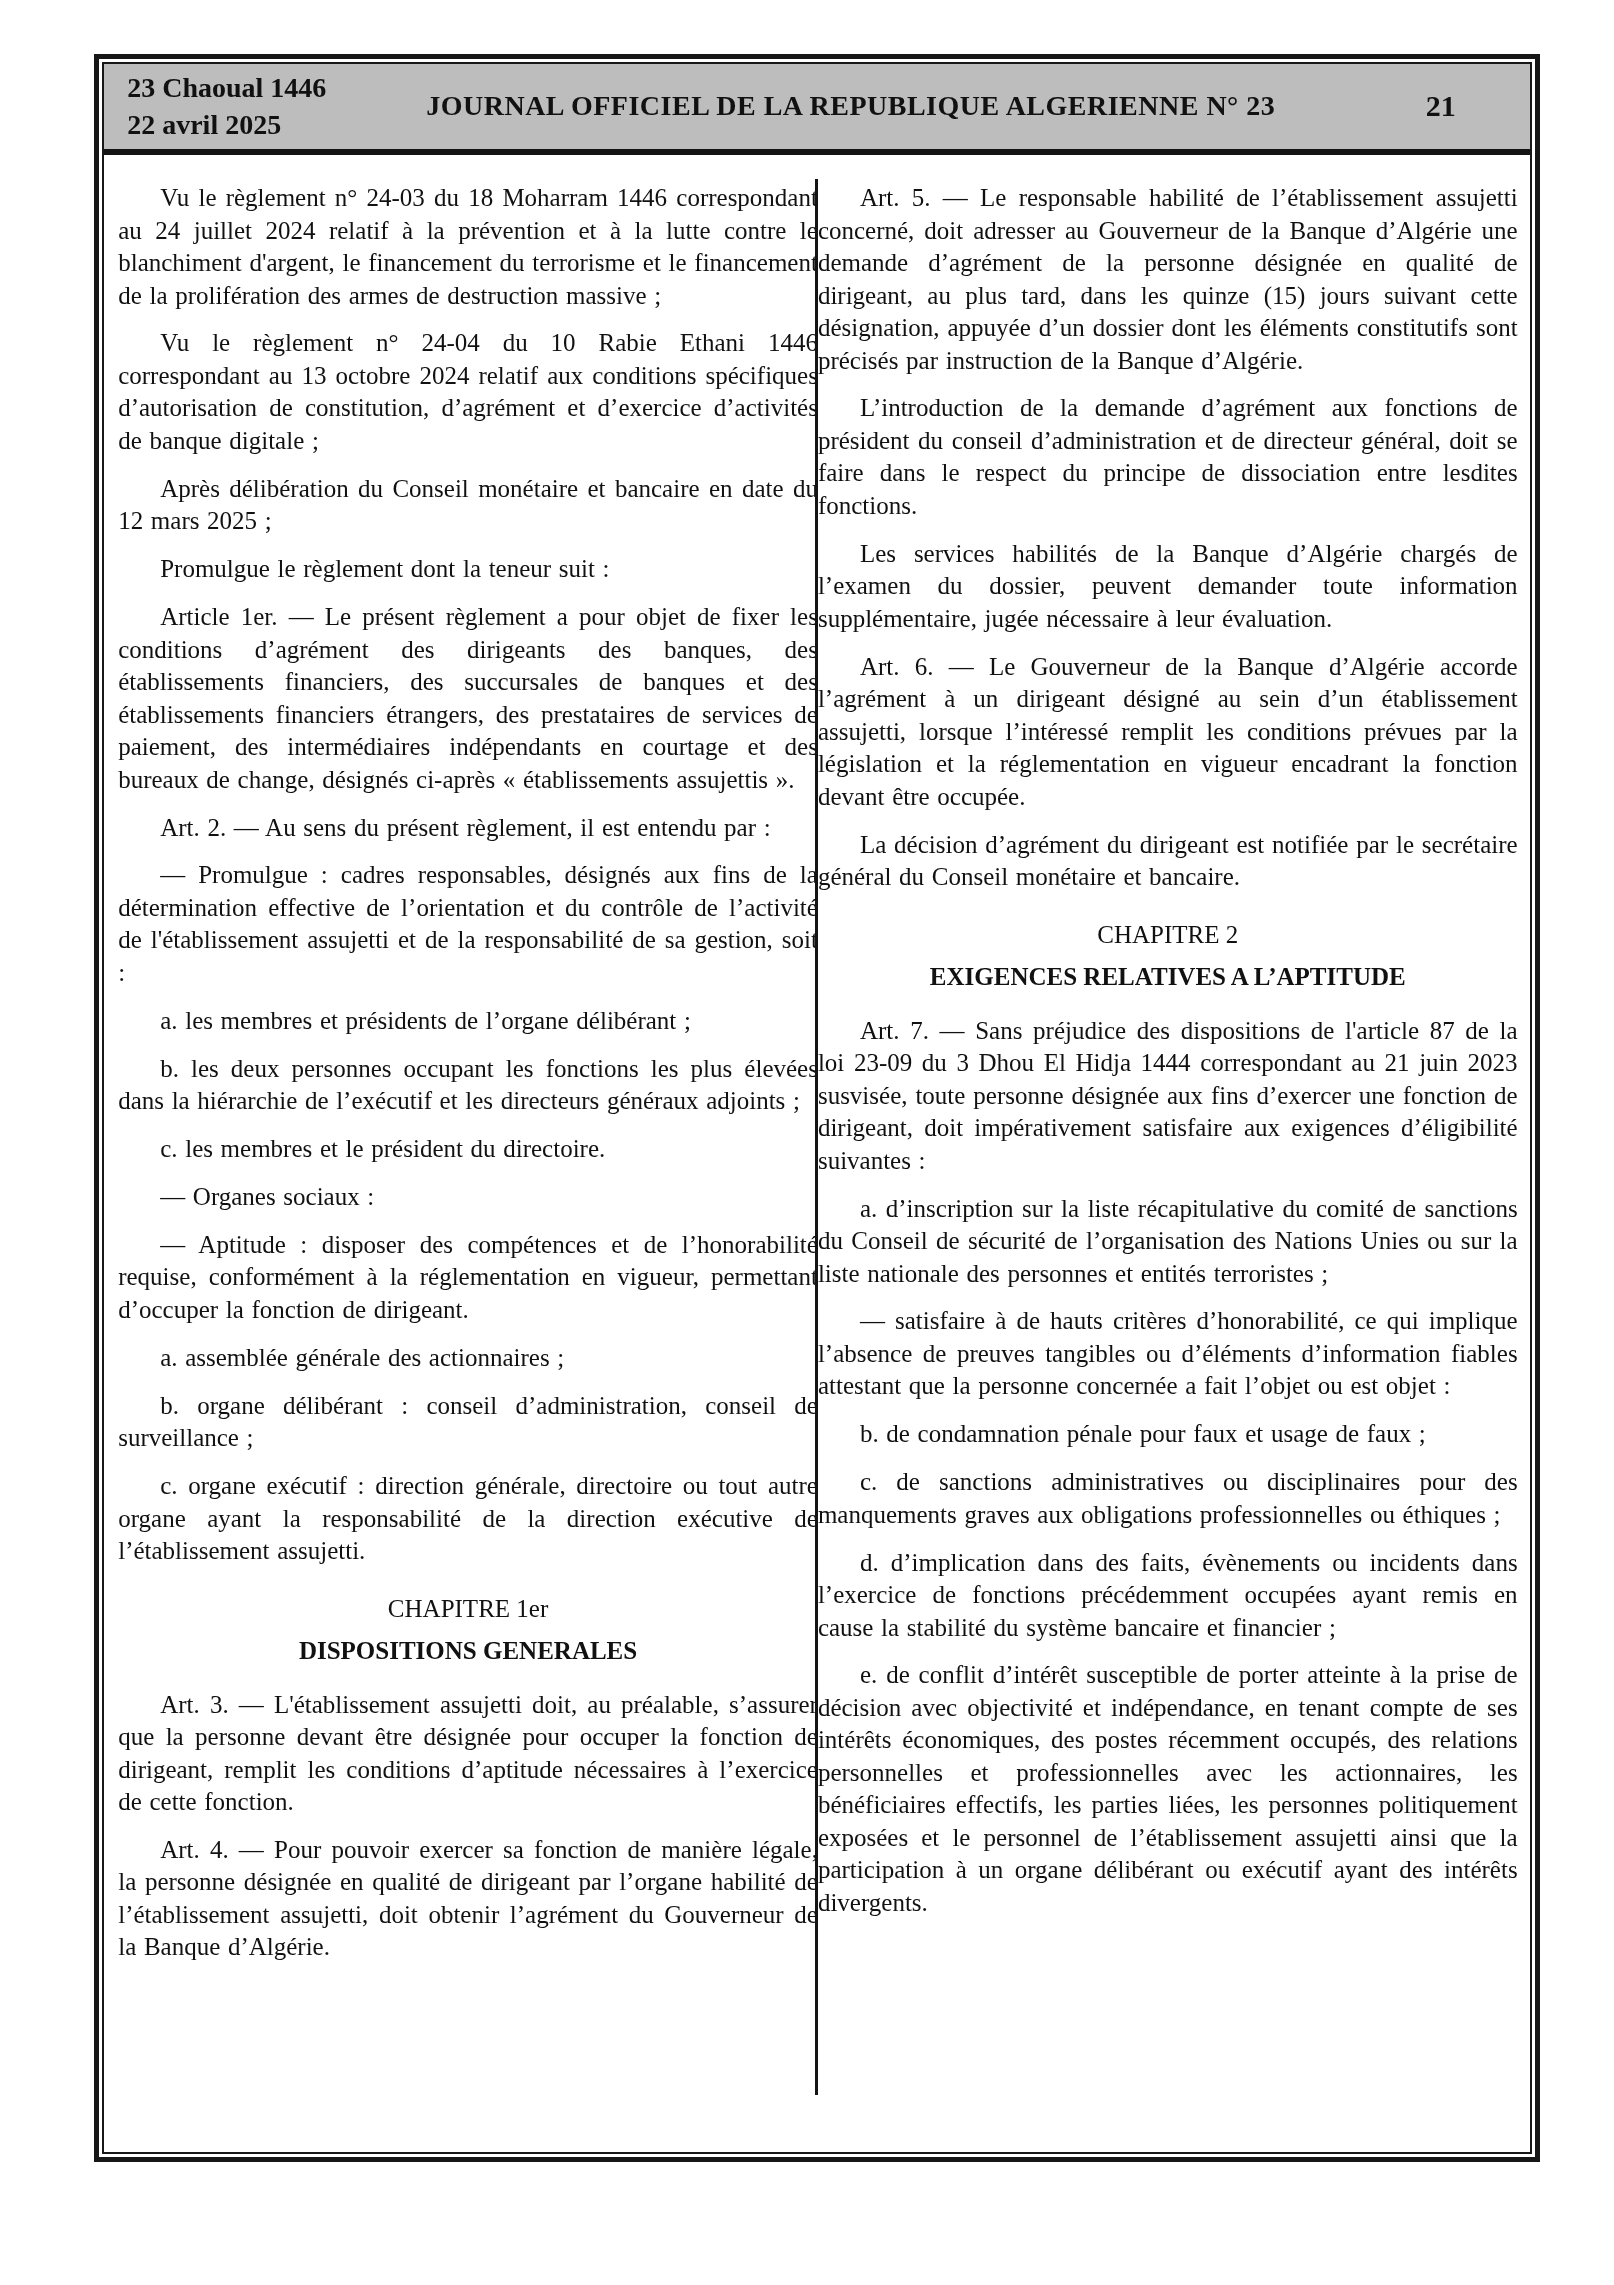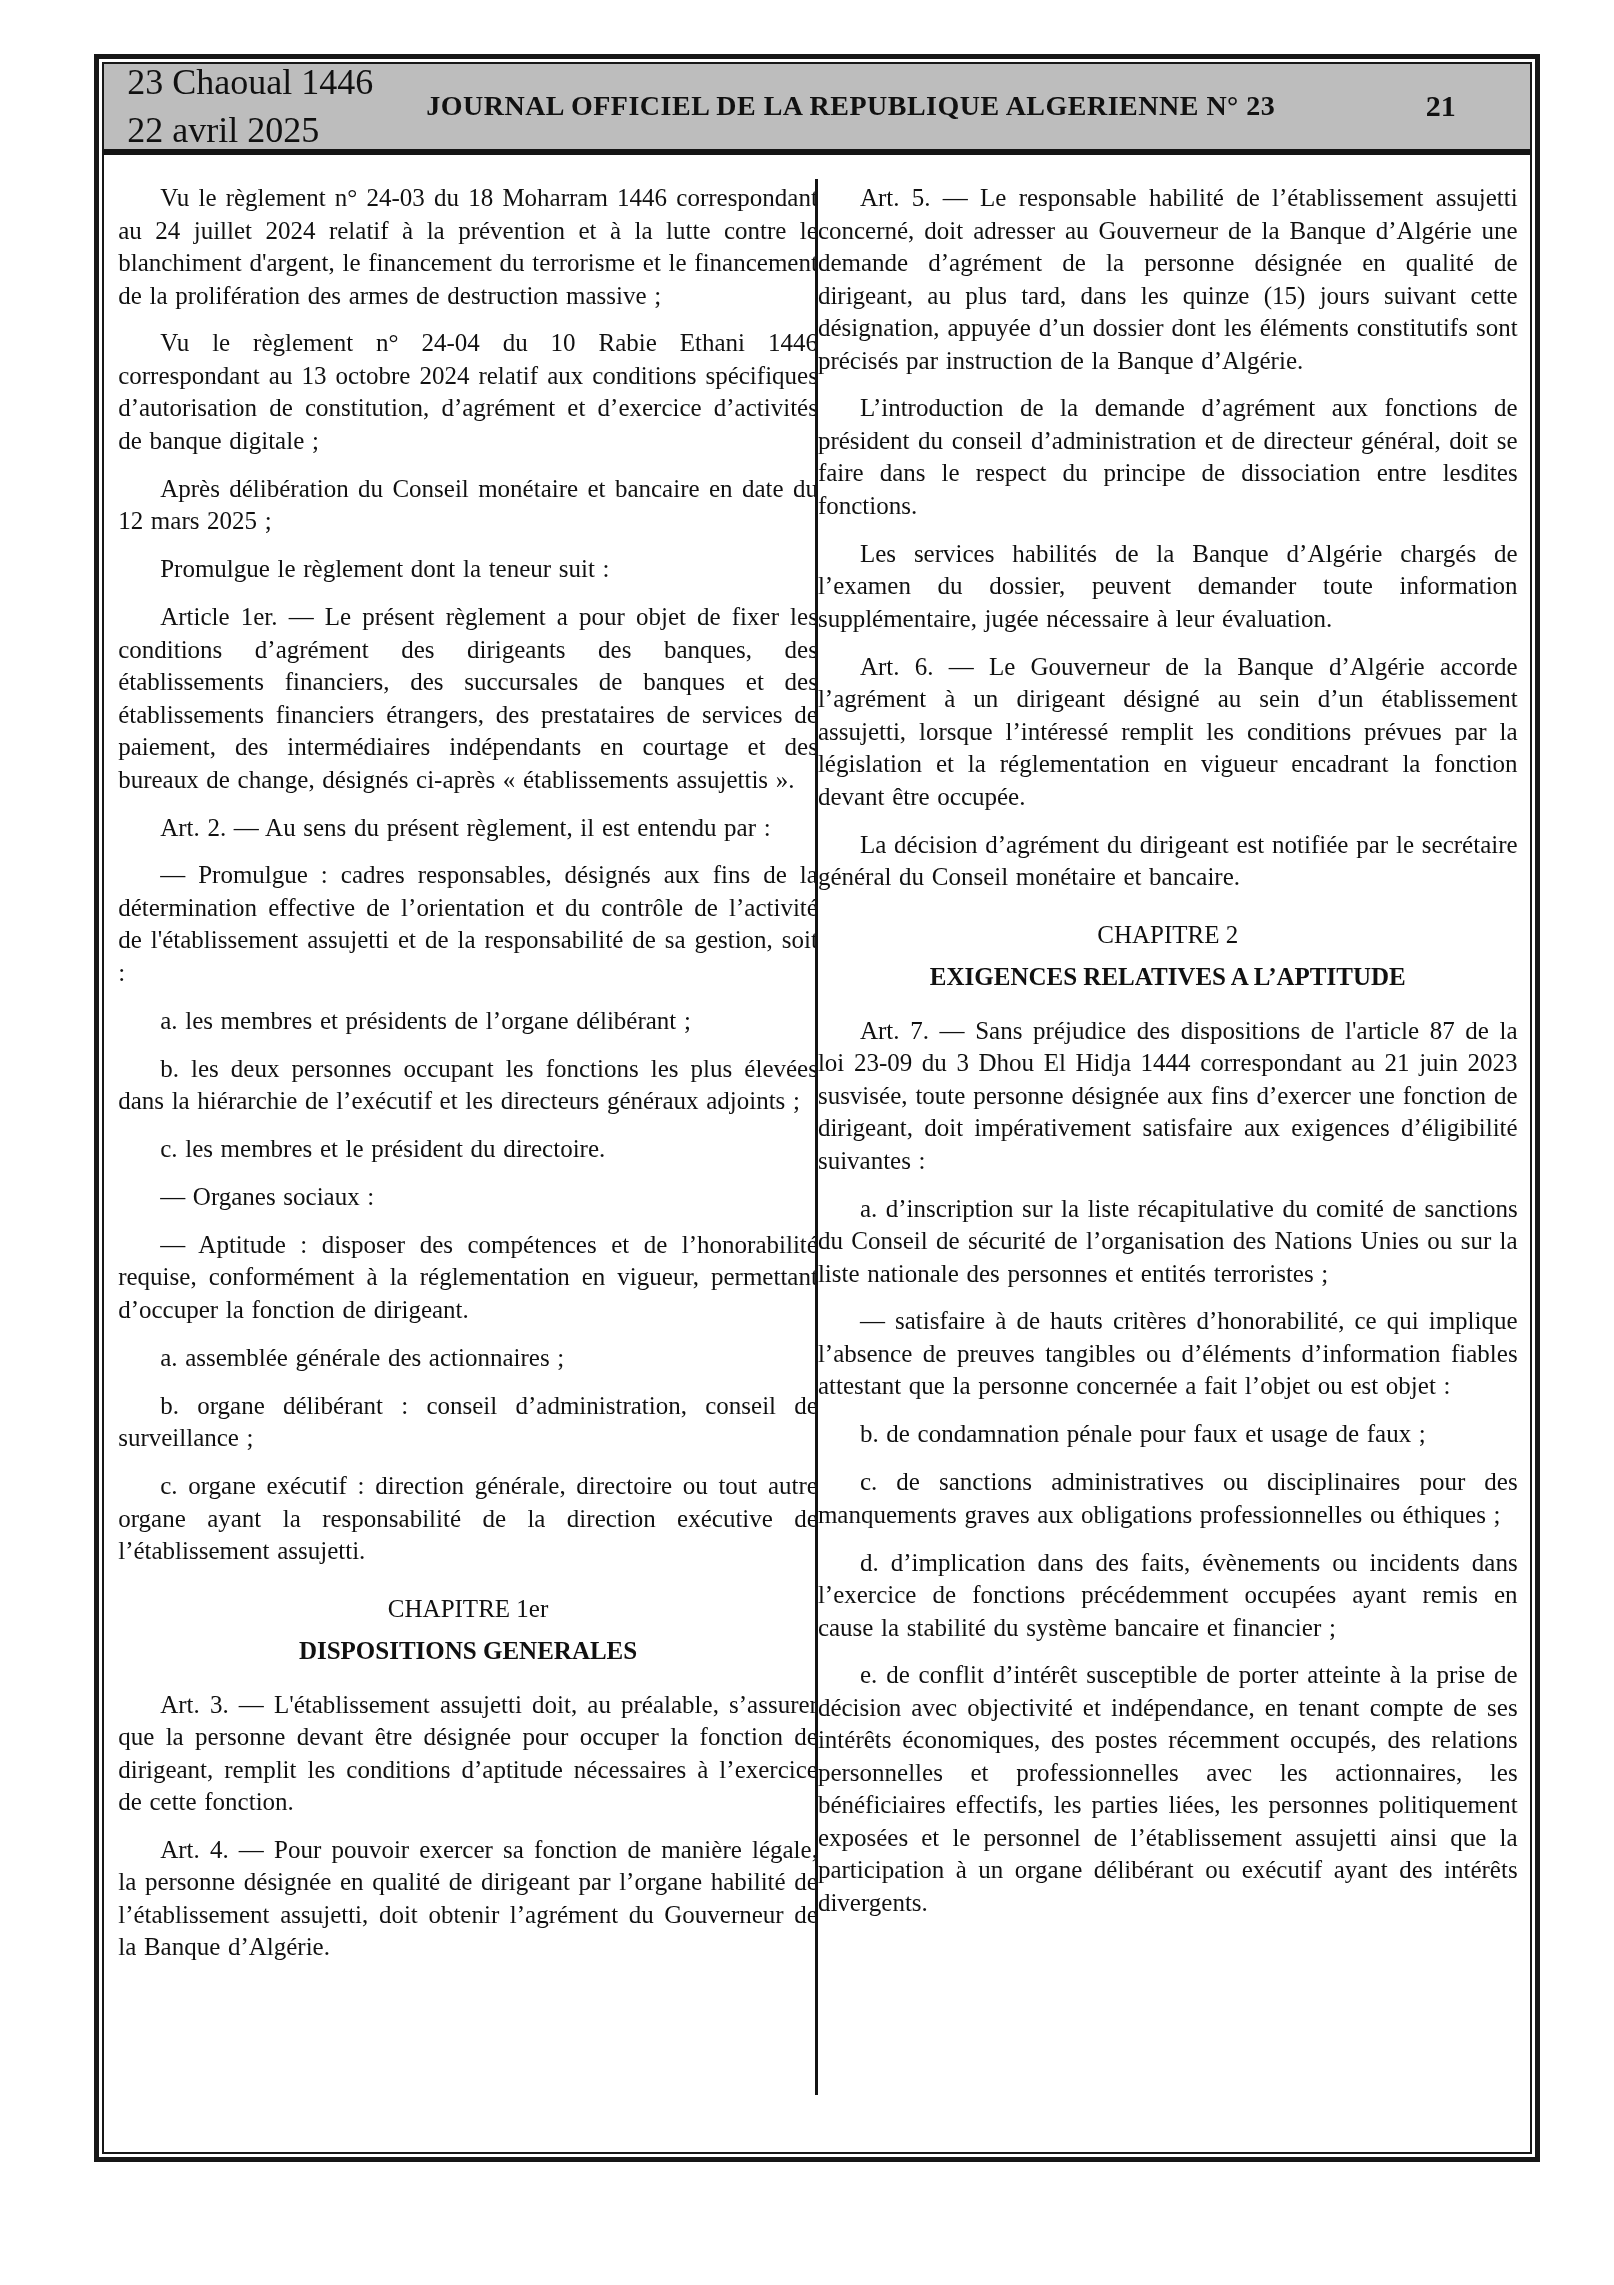--- a/index.html
+++ b/index.html
@@ -15,21 +15,21 @@
   }
   .inner-frame{
     position:absolute;top:0;left:0;right:0;bottom:0;
     margin:2.7px;border:2.7px solid #171717;
   }
   .page-header{
     background:#bdbdbd;border-bottom:6.3px solid #141414;
     display:flex;align-items:center;
     padding:7.2px 23.5px;height:71px;box-sizing:content-box;
   }
-  .header-dates{width:299px;font-weight:normal;font-size:36px;line-height:1.35;}
+  .header-dates{width:299px;font-weight:bold;font-size:28px;line-height:1.35;}
   .header-title{flex:1;text-align:left;font-weight:bold;font-size:28px;letter-spacing:0.5px;}
   .header-page{width:81px;font-weight:bold;font-size:30px;}
   .content{
     position:relative;
     padding:27px 12.7px 0 14.5px;
   }
   .cols{display:flex;}
   .col{flex:1;min-width:0;}
   .divider{
     position:absolute;left:50%;margin-left:-1.8px;top:23.5px;

